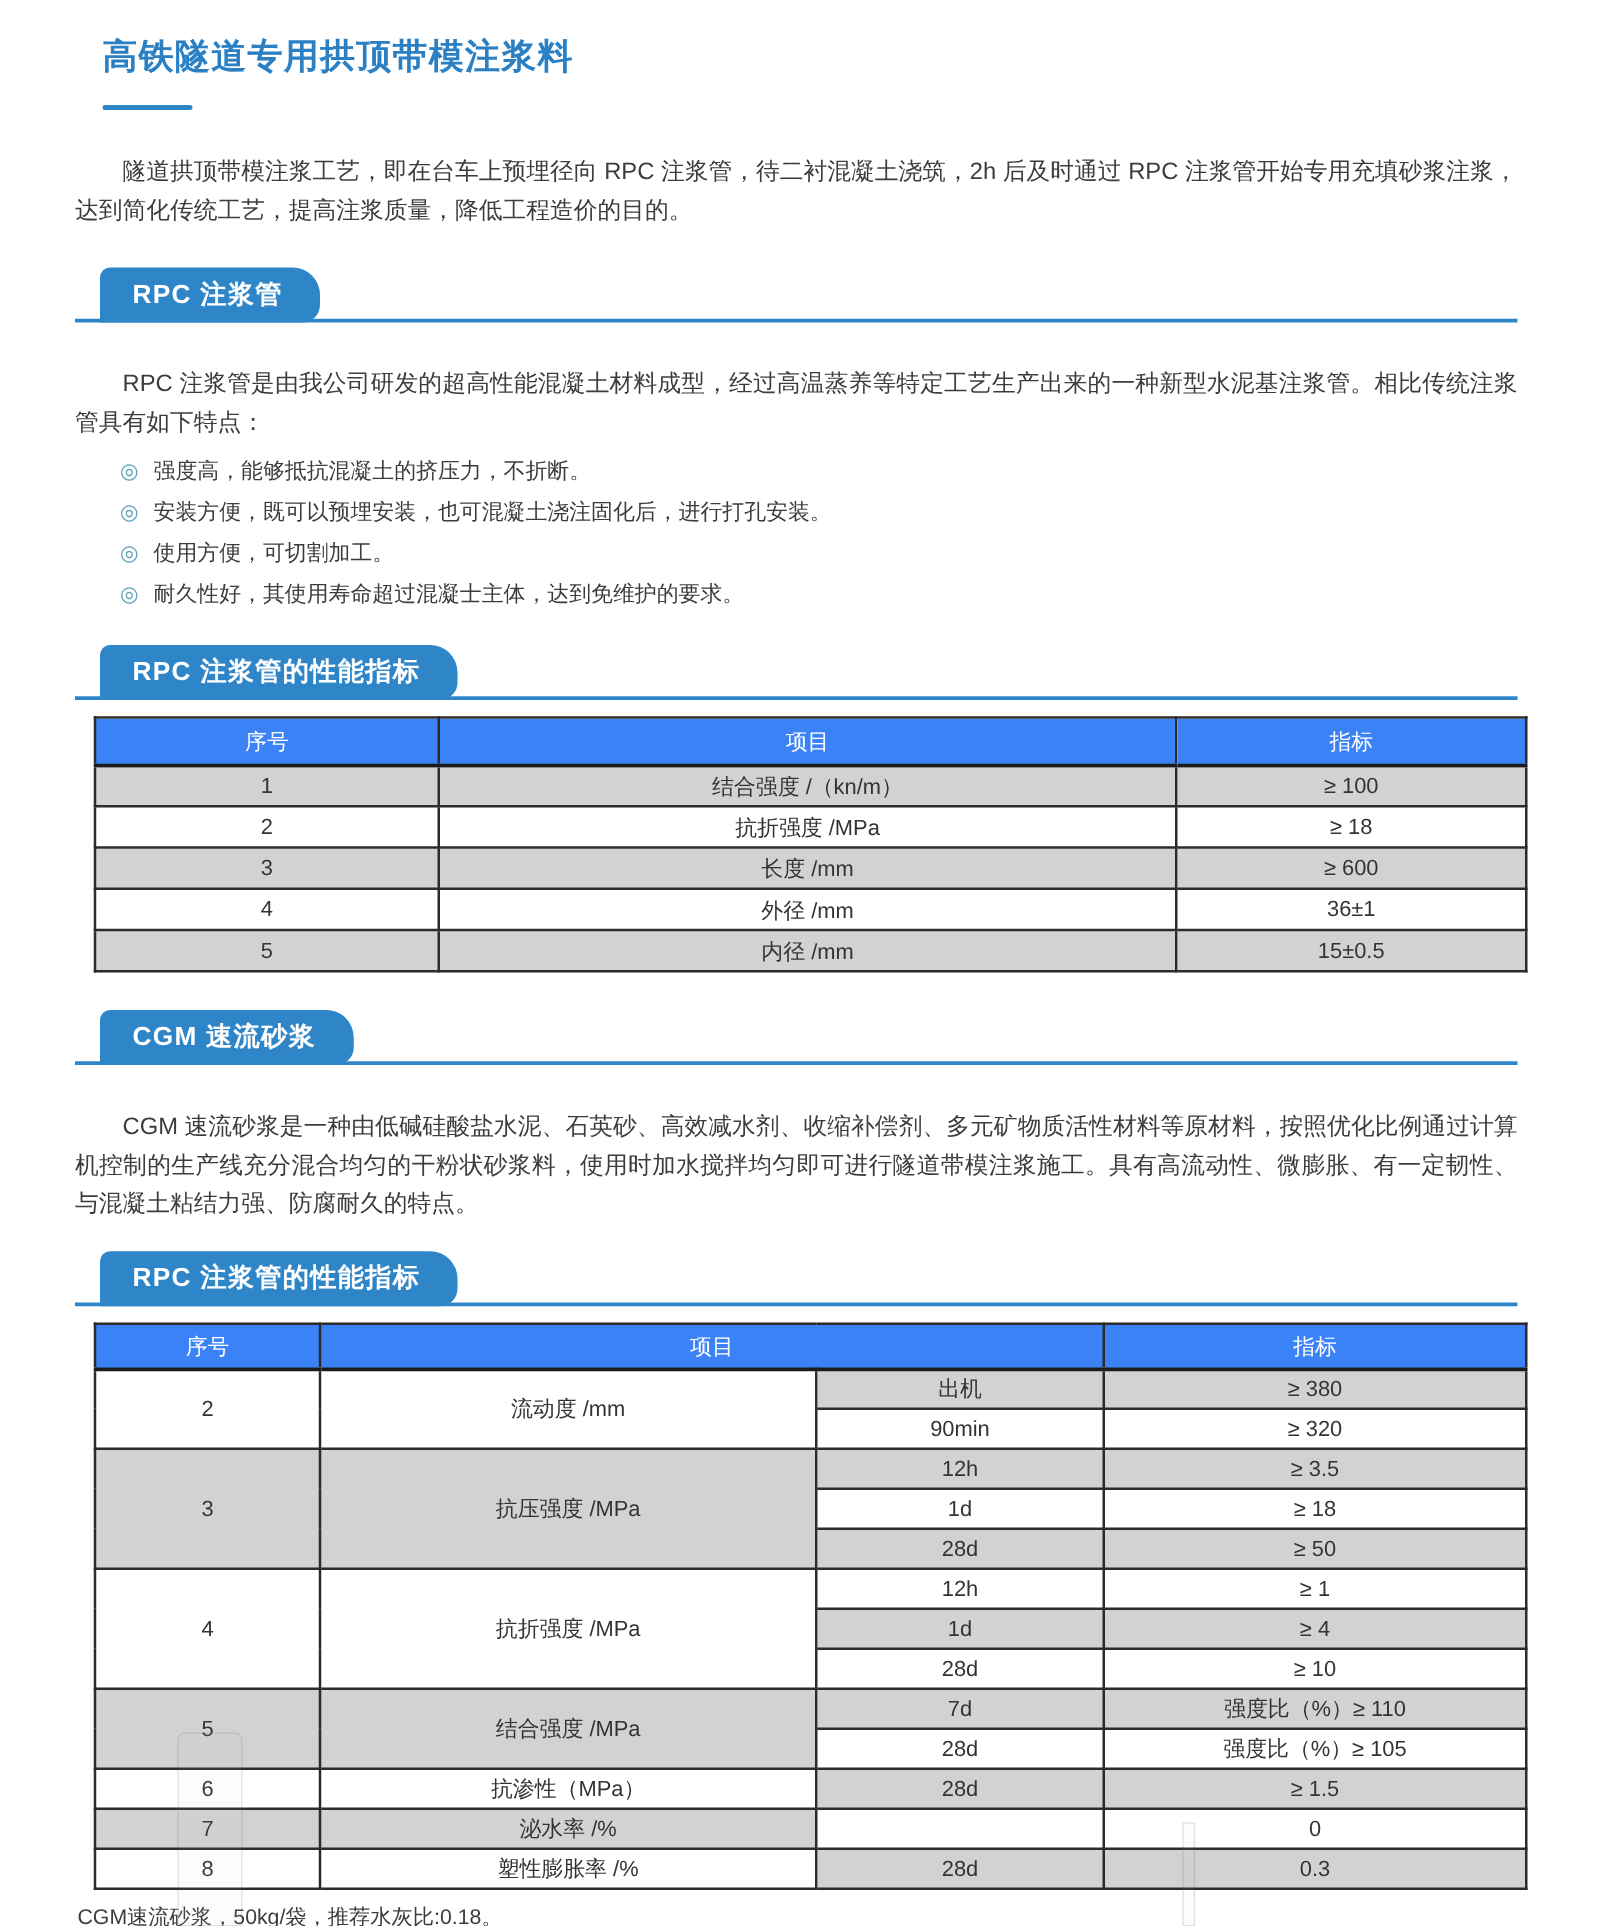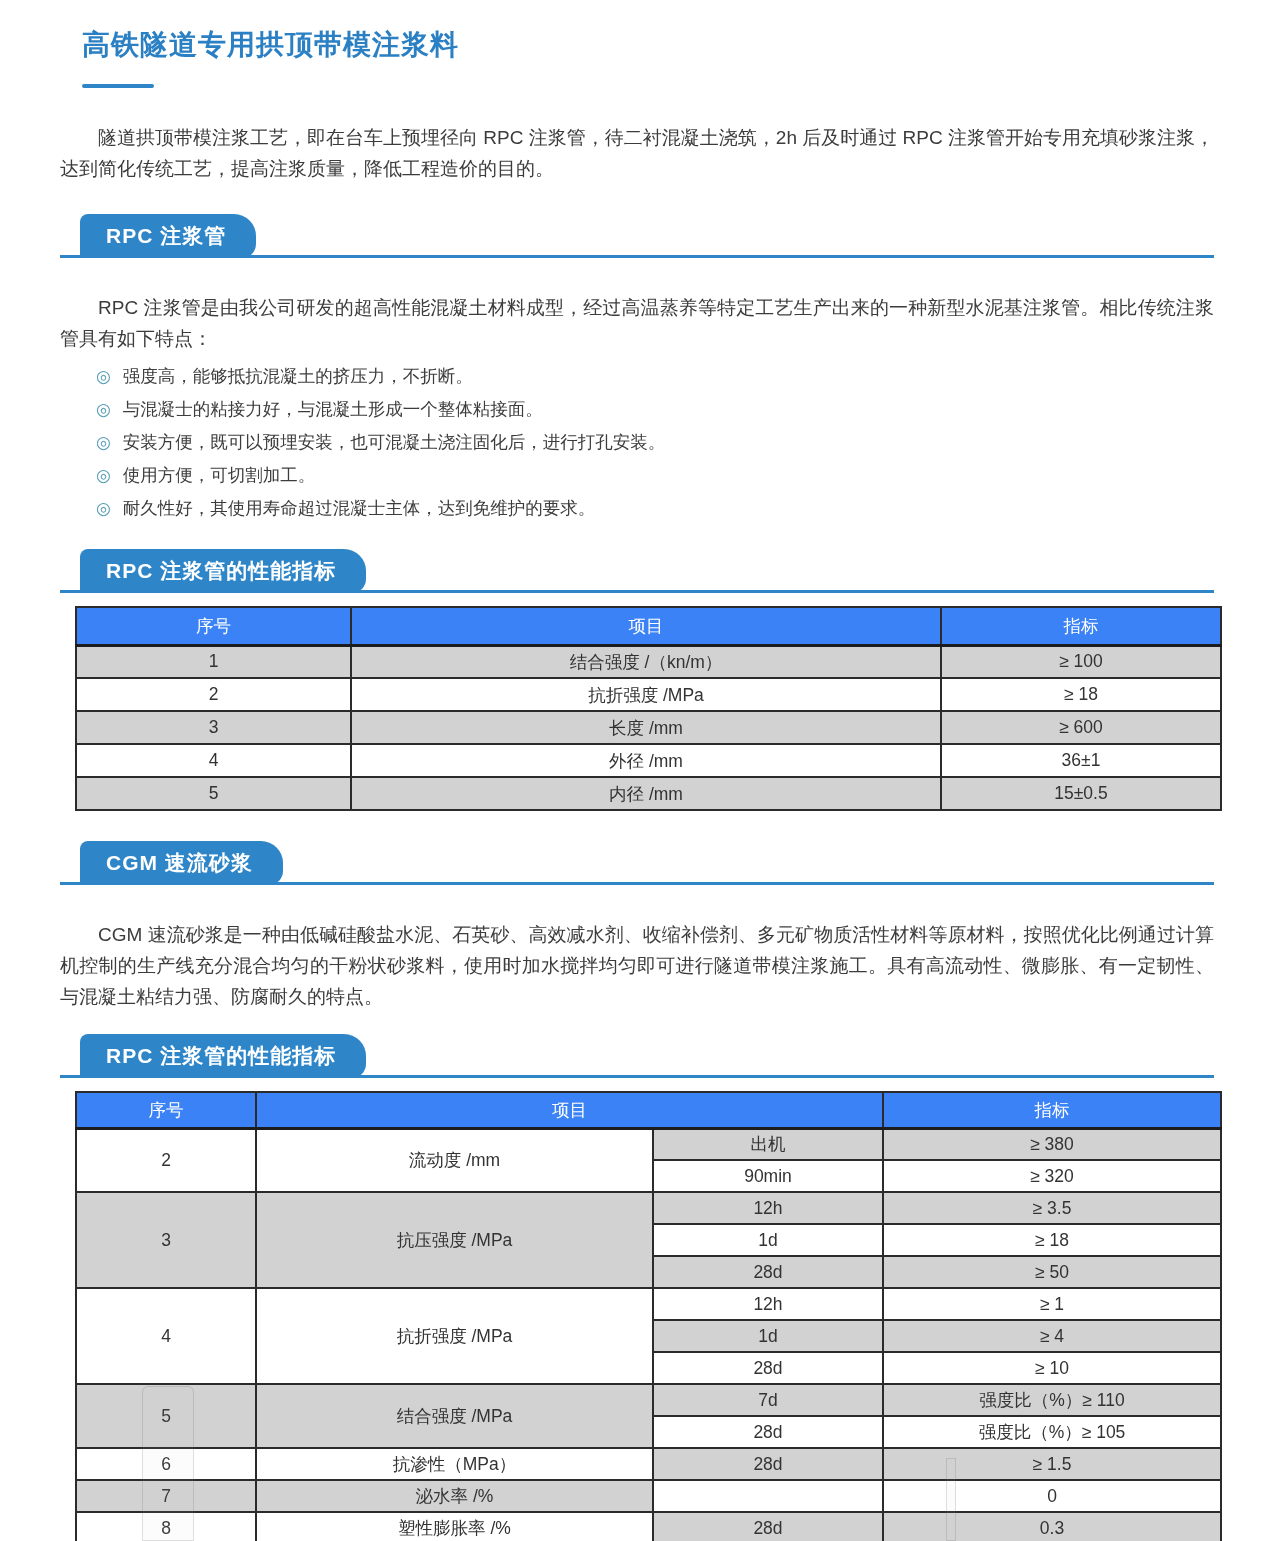--- a/index.html
+++ b/index.html
@@ -63,21 +63,20 @@
   <p class="para indent">隧道拱顶带模注浆工艺，即在台车上预埋径向 RPC 注浆管，待二衬混凝土浇筑，2h 后及时通过 RPC 注浆管开始专用充填砂浆注浆，达到简化传统工艺，提高注浆质量，降低工程造价的目的。</p>
 
   <div class="tab-row">
     <span class="tab">RPC 注浆管</span>
   </div>
 
   <p class="para indent tight">RPC 注浆管是由我公司研发的超高性能混凝土材料成型，经过高温蒸养等特定工艺生产出来的一种新型水泥基注浆管。相比传统注浆管具有如下特点：</p>
 
   <ul class="bullets">
       <li><span class="dot">◎</span><span>强度高，能够抵抗混凝土的挤压力，不折断。</span></li>
-      <li><span class="dot">◎</span><span>与混凝士的粘接力好，与混凝土形成一个整体粘接面。</span></li>
       <li><span class="dot">◎</span><span>安装方便，既可以预埋安装，也可混凝土浇注固化后，进行打孔安装。</span></li>
       <li><span class="dot">◎</span><span>使用方便，可切割加工。</span></li>
       <li><span class="dot">◎</span><span>耐久性好，其使用寿命超过混凝士主体，达到免维护的要求。</span></li>
     </ul>
 
   <div class="tab-row" style="margin-top:24px;">
     <span class="tab">RPC 注浆管的性能指标</span>
   </div>
 
   <table class="table1">

